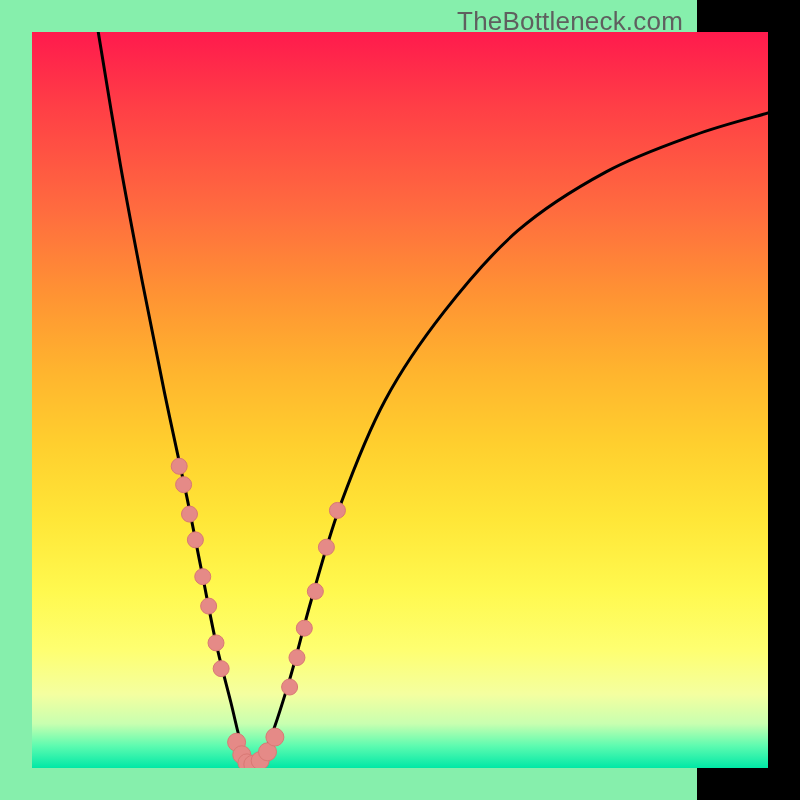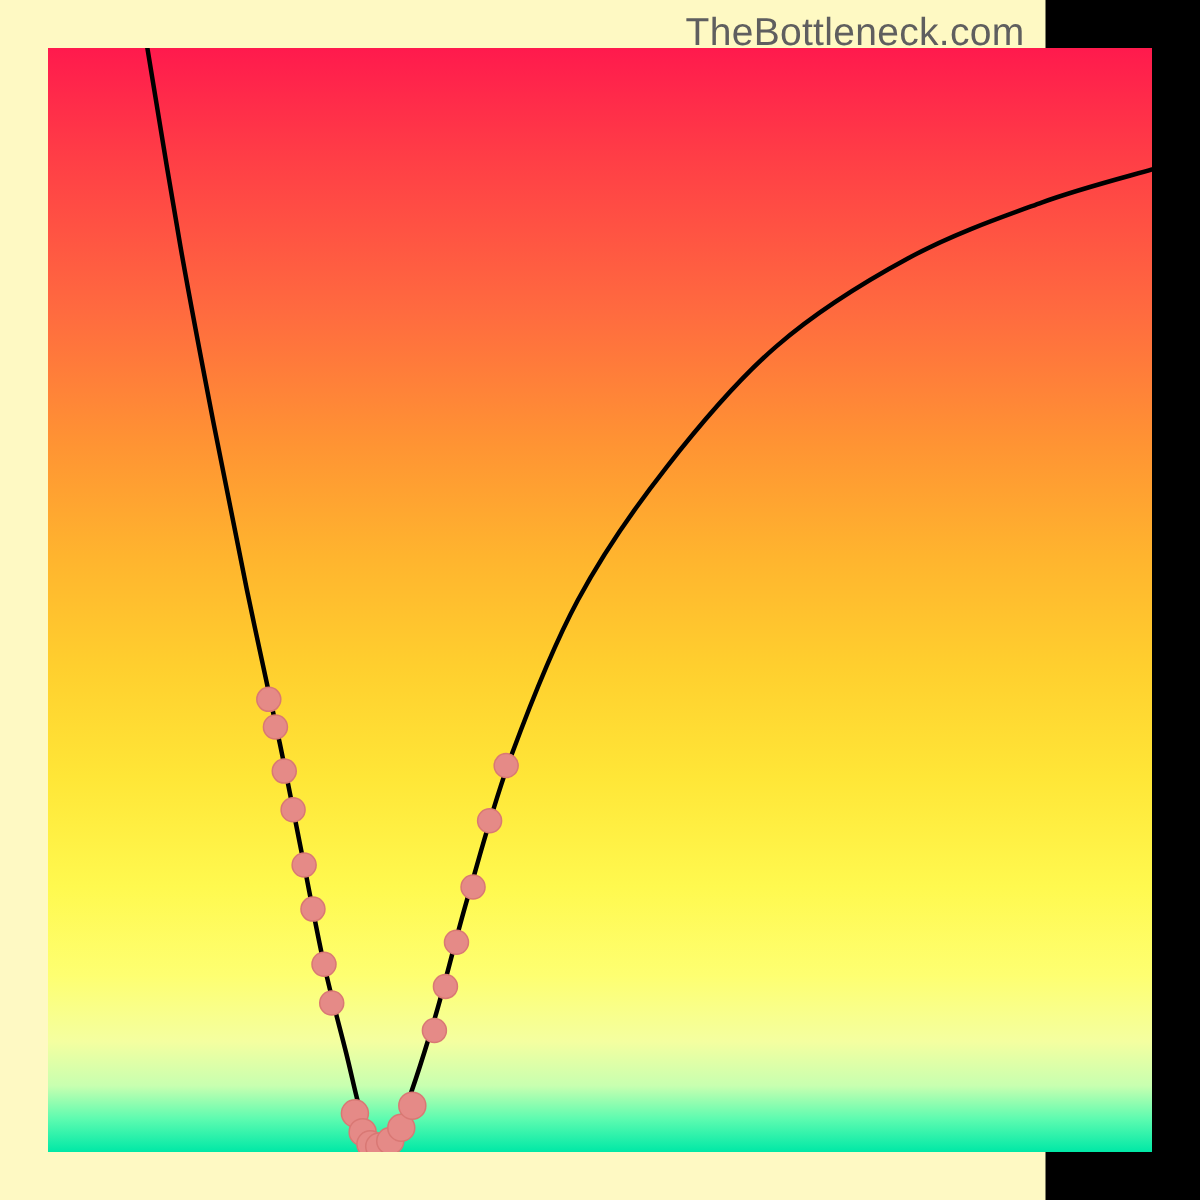--- a/index.html
+++ b/index.html
@@ -10,21 +10,21 @@
     overflow: hidden;
     background: #000;
     font-family: Arial, Helvetica, sans-serif;
   }
   .frame {
     position: absolute;
     left: 0;
     top: 0;
     width: 697px;
     height: 800px;
-    background: #fef9c3;
+    background: #86efac;
   }
   .plot-area {
     position: absolute;
     left: 32px;
     top: 32px;
     width: 736px;
     height: 736px;
     background: linear-gradient(
       to bottom,
       #ff1a4d 0%,

